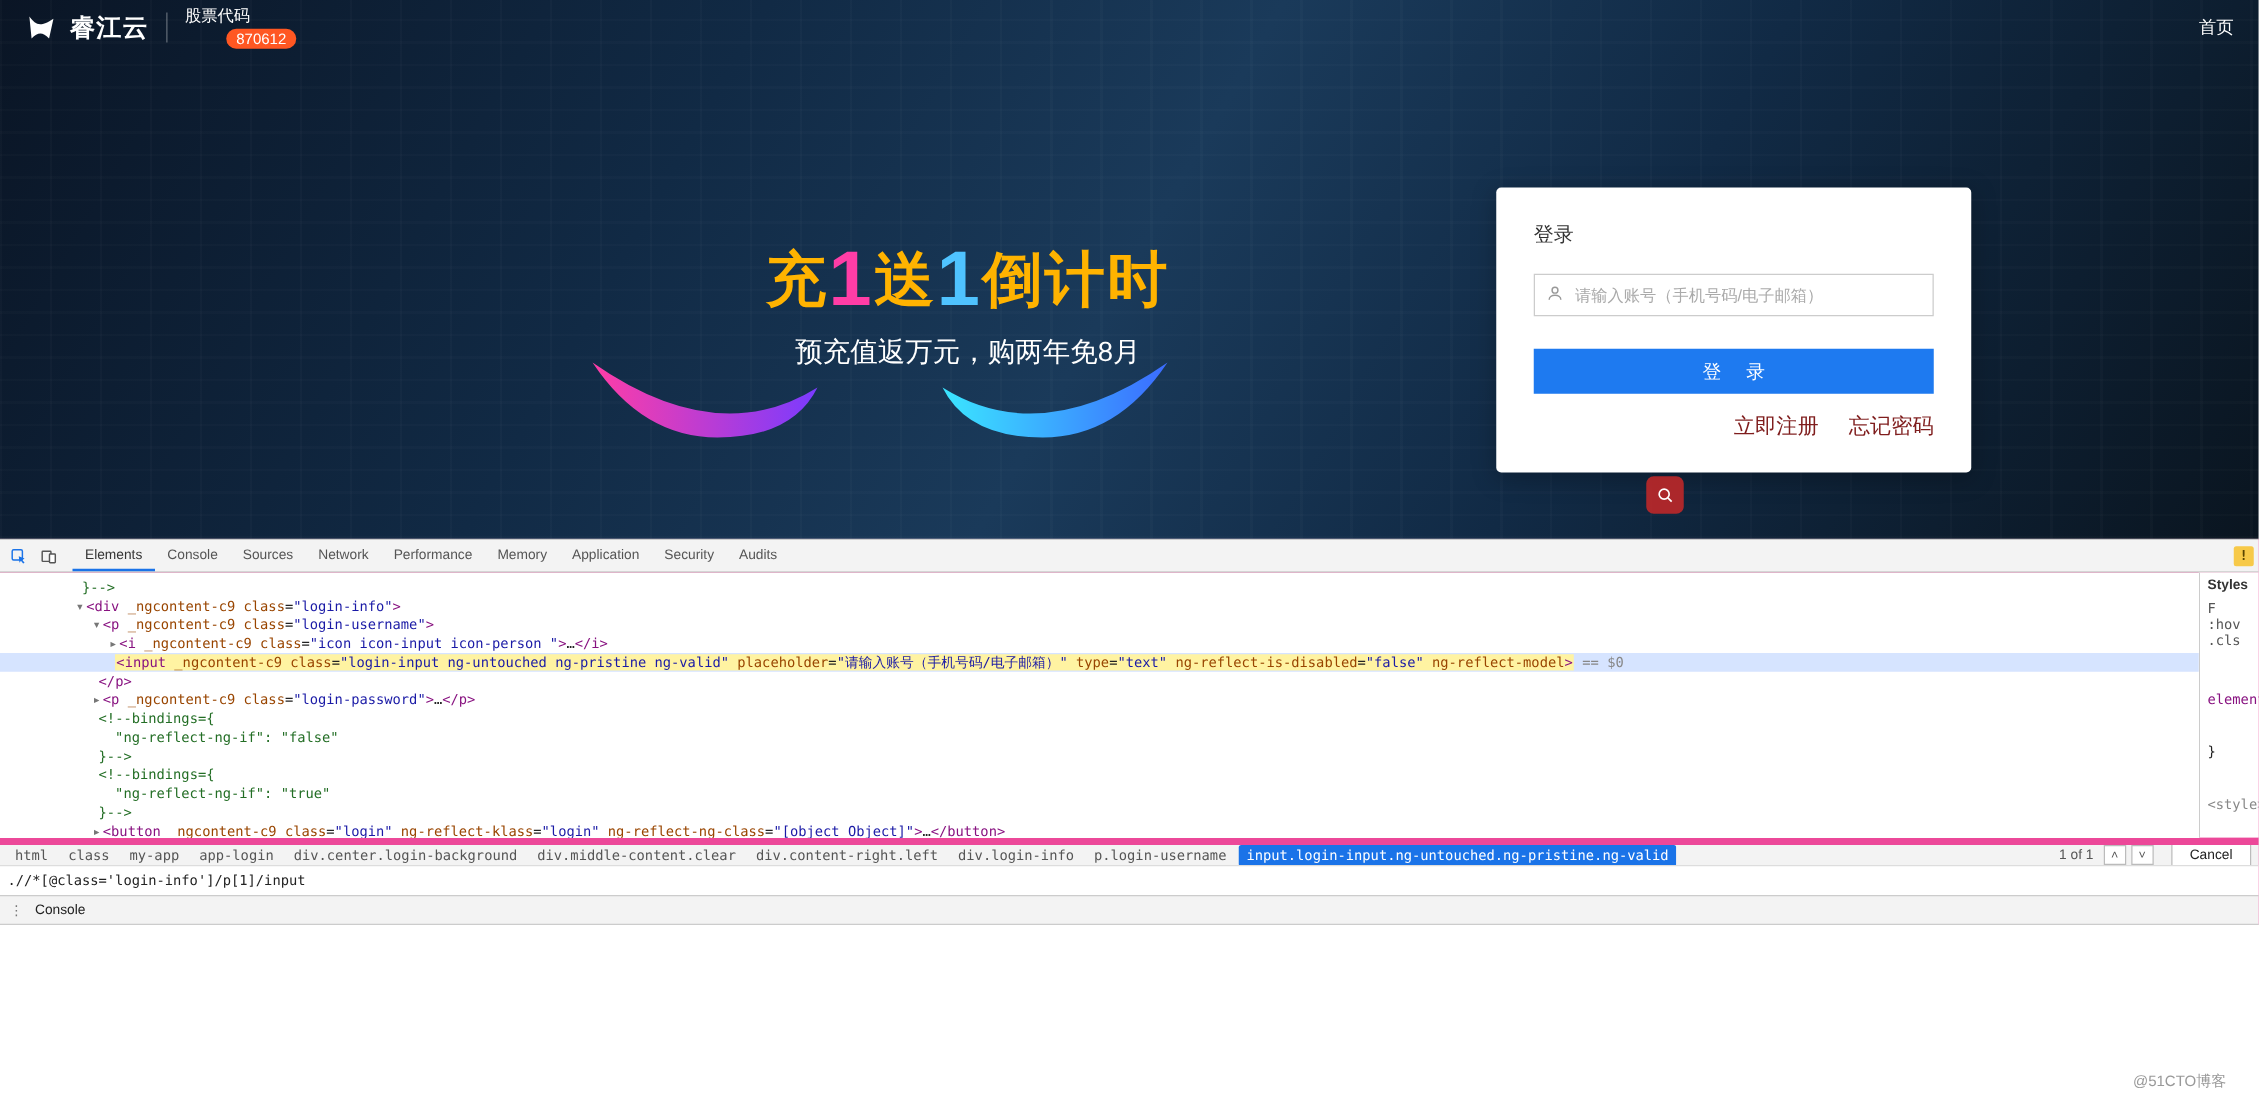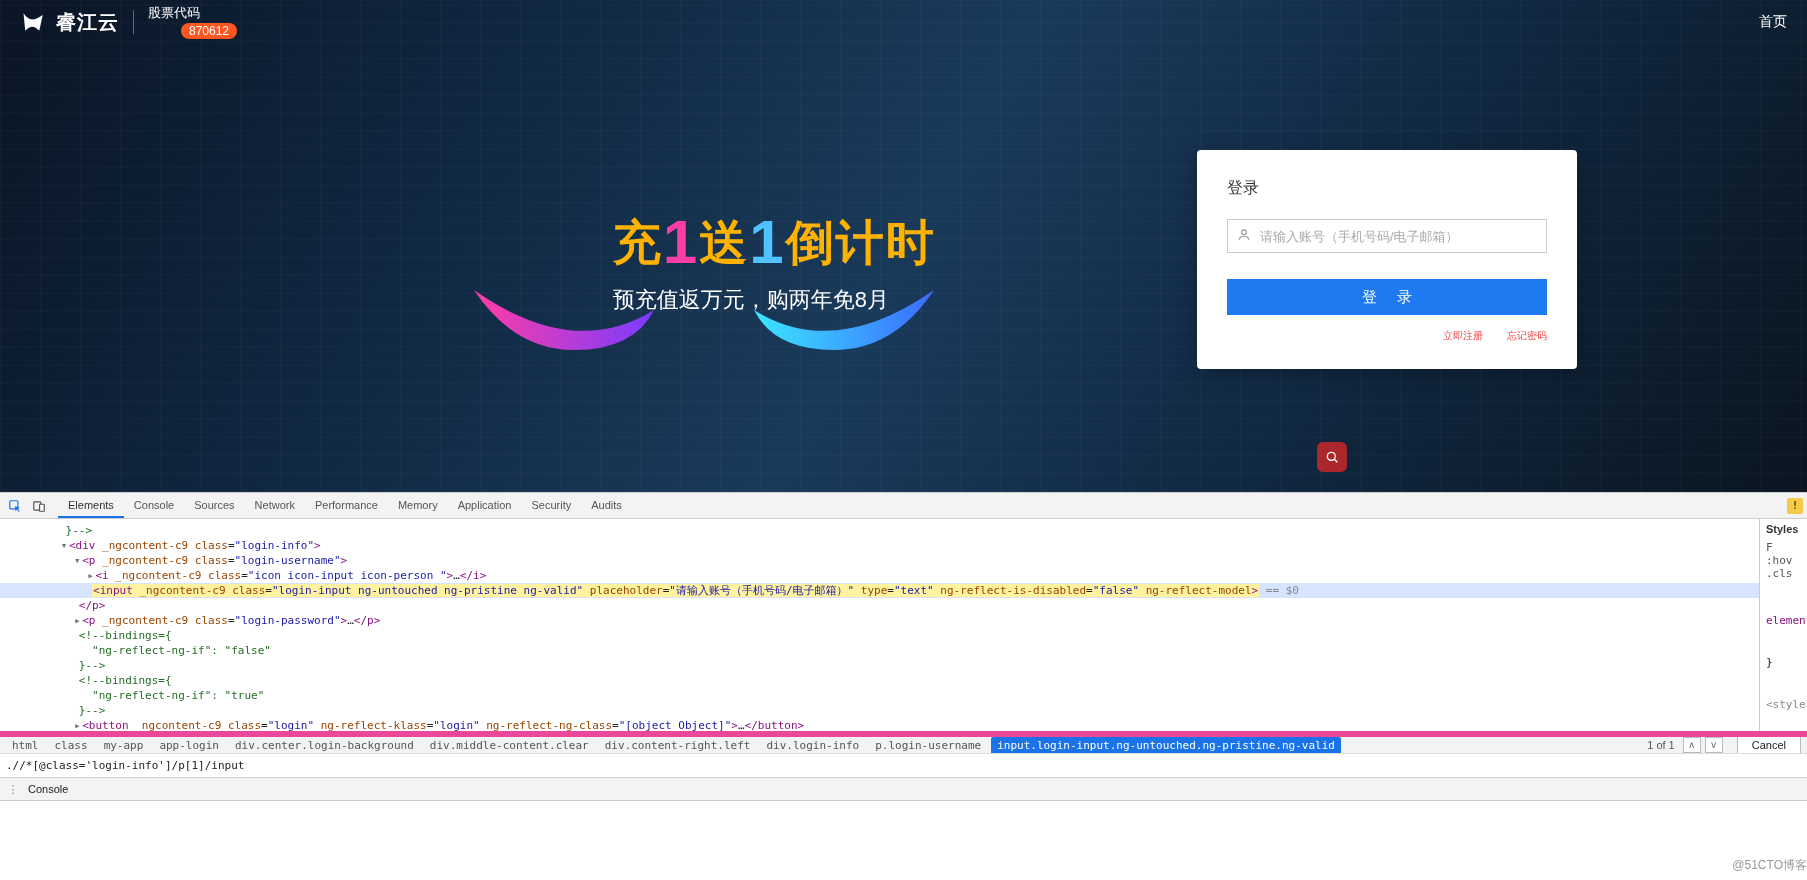--- a/index.html
+++ b/index.html
@@ -1,42 +1,42 @@
 <!DOCTYPE html>
 <html><head>
 <meta charset="utf-8">
 <style>
 * { margin: 0; padding: 0; box-sizing: border-box; }
 body { font-family: Arial, "Microsoft YaHei", sans-serif; font-size: 12px; color: #333; background: #fff; }
 
 
 .banner {
   position: relative;
-  height: 492px;
+  height: 431px;
   background: linear-gradient(120deg, #0a1525 0%, #112a45 30%, #1a3a5a 50%, #112a45 70%, #0a1520 100%);
   overflow: hidden;
 }
 .banner::before {
   content: "";
   position: absolute; inset: 0;
   background:
     repeating-linear-gradient(90deg, rgba(255,255,255,0.02) 0 2px, transparent 2px 40px),
     repeating-linear-gradient(0deg, rgba(255,255,255,0.015) 0 2px, transparent 2px 18px);
 }
 .topbar { position: relative; display: flex; align-items: center; height: 44px; padding: 0 20px; }
 .logo { display: flex; align-items: center; gap: 8px; }
 .logo-mark { width: 28px; height: 28px; }
 .logo-mark svg { width: 100%; height: 100%; }
 .logo-text { color: #fff; font-size: 20px; font-weight: 700; letter-spacing: 1px; }
 .vdiv { width: 1px; height: 24px; background: rgba(255,255,255,.35); margin: 0 14px; }
 .stockwrap { color: #fff; font-size: 13px; line-height: 1.2; }
 .stockbadge { display: inline-block; margin-top: 2px; padding: 1px 8px; background: #ff5722; color: #fff; border-radius: 10px; font-size: 12px; margin-left: 33px; }
 .navright { margin-left: auto; color: #fff; font-size: 14px; }
 
-.banner-center { position: absolute; top: 206px; left: 50%; transform: translateX(-90%); text-align: left; }
+.banner-center { position: absolute; top: 188px; left: 50%; transform: translateX(-90%); text-align: center; }
 .promo-title { font-size: 48px; font-weight: 800; color: #ffb300; letter-spacing: 2px; white-space: nowrap; }
 .promo-title span.d1 { color: #ff3da6; font-size: 62px; vertical-align: -4px; }
 .promo-title span.d2 { color: #4fc3ff; font-size: 62px; vertical-align: -4px; }
 .promo-sub { margin-top: 8px; font-size: 22px; color: #fff; }
 .ribbon { position: absolute; top: 250px; left: 50%; width: 500px; height: 120px; transform: translateX(-90%); pointer-events:none; }
 .ribbon svg { width: 100%; height: 100%; }
 
 .login-card {
   position: absolute; top: 150px; right: 230px;
   width: 380px; background: #fff; border-radius: 4px; box-shadow: 0 4px 20px rgba(0,0,0,.25);
@@ -46,21 +46,21 @@
 .login-field { position: relative; margin-bottom: 18px; }
 .login-field .ficon { position: absolute; left: 10px; top: 50%; transform: translateY(-50%); color: #999; }
 .login-field input {
   width: 100%; height: 34px; border: 1px solid #ccc; padding: 0 10px 0 32px; font-size: 13px; outline: none;
 }
 .login-field input::placeholder { color: #aaa; }
 .login-btn {
   width: 100%; height: 36px; background: #1e7af0; color: #fff; border: none; font-size: 15px; letter-spacing: 20px; text-indent: 20px; cursor: pointer; margin-top: 8px;
 }
 .login-links { display: flex; justify-content: flex-end; gap: 24px; margin-top: 14px; }
-.login-links a { color: #ef4444; text-decoration: none; font-size: 10px; cursor: pointer; }
+.login-links a { color: #7f1d1d; text-decoration: none; font-size: 17px; cursor: pointer; }
 
 .search-fab { position: absolute; right: 460px; bottom: 20px; width: 30px; height: 30px; border-radius: 6px; background: rgba(200,40,40,.85); display:flex; align-items:center; justify-content:center; }
 
 
 .devtools { border-top: 1px solid #ccc; background: #ec4899; font-family: Menlo, Consolas, monospace; font-size: 11px; color: #222; }
 .dt-toolbar { display: flex; align-items: center; height: 26px; border-bottom: 1px solid #ccc; padding: 0 4px; gap: 2px; background: #f3f3f3; }
 .dt-toolbtn { width: 22px; height: 20px; display:flex; align-items:center; justify-content:center; border:1px solid transparent; border-radius:2px; cursor:pointer; color:#555; }
 .dt-toolbtn.active { color:#1a73e8; }
 .dt-tabs { display: flex; gap: 0; margin-left: 6px; font-family: Arial, sans-serif; }
 .dt-tab { padding: 5px 10px; cursor: pointer; color:#555; }
@@ -94,21 +94,21 @@
 .dt-crumb-btn { width:18px; height:16px; border:1px solid #bbb; background:#fff; display:flex; align-items:center; justify-content:center; cursor:pointer; font-size:10px; color:#555; }
 .dt-crumb-cancel { margin-left:10px; padding:2px 14px; border:1px solid #bbb; background:#fff; cursor:pointer; font-size:11px; }
 
 .dt-searchbar { display:flex; align-items:center; height:24px; border-top:1px solid #ddd; padding:0 6px; gap:8px; background:#fff; font-family: Arial,sans-serif; }
 .dt-searchbar input { flex:0 0 640px; border:none; outline:none; font-family: Menlo, Consolas, monospace; font-size:11px; color:#222; }
 
 .dt-consolebar { display:flex; align-items:center; height:24px; border-top:1px solid #ccc; border-bottom:1px solid #ccc; padding:0 6px; background:#f3f3f3; font-family: Arial,sans-serif; }
 .dt-consolebar .c-caret { width:14px; text-align:center; color:#777; cursor:pointer; }
 .dt-consolebar .c-label { padding:3px 8px; }
 
-.watermark { position:fixed; right:0; bottom:6px; color:#999; font-size:12px; pointer-events:none; }
+.watermark { position:fixed; right:26px; bottom:6px; color:#999; font-size:12px; pointer-events:none; }
 </style>
 </head>
 <body>
 
 <div class="banner">
   <div class="topbar">
     <div class="logo">
       <span class="logo-mark">
         <svg viewBox="0 0 32 32">
             <path d="M4 6 C10 14 14 16 26 8 L22 26 C16 20 12 20 6 26 Z" fill="#fff"></path>

